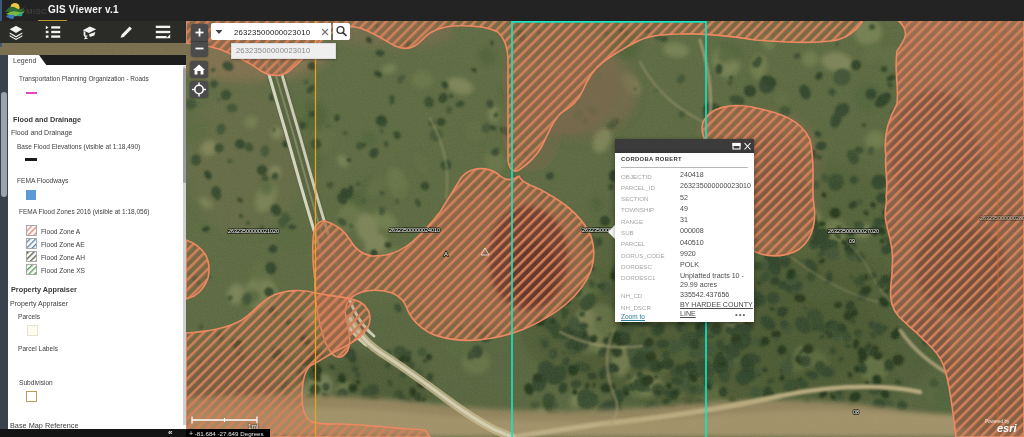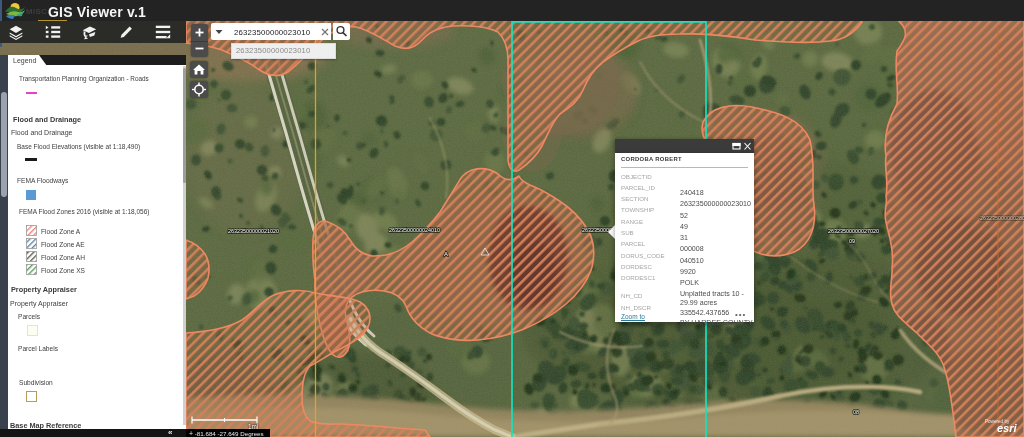--- a/index.html
+++ b/index.html
@@ -1296,21 +1296,21 @@
 <div class="abs" style="left:0;top:0;width:1024px;height:21px;background:#232323;"></div>
 <div class="abs" style="left:0;top:0;width:2px;height:47px;background:#3d5a7a;"></div>
 <svg class="abs" style="left:4px;top:1px" width="22" height="19" viewBox="0 0 22 19">
   <circle cx="11" cy="6.5" r="4.6" fill="#ecc93f"></circle>
   <path d="M1,11 Q6,3 12,7 Q17,10 21,6 Q17,14 10,12 Q4,10 1,11Z" fill="#2e6e33"></path>
   <path d="M2,13 Q8,9 14,11 Q18,12 21,9 Q18,16 10,15 Q5,14 2,13Z" fill="#7cb942"></path>
   <path d="M2,15 Q7,13 11,14.5 L9,18 Q4,17.5 2,15Z" fill="#3a7dbb"></path>
   <path d="M12,14 Q16,13 19,11 L18,15 Q14,16 12,14Z" fill="#2d9f8f"></path>
 </svg>
 <div class="abs" style="left:26px;top:6.5px;font-size:7.8px;font-weight:bold;color:#3e3e3e;letter-spacing:0.4px;">MISC</div>
-<div class="abs" style="left:48px;top:3.5px;font-size:14px;font-weight:bold;color:#f5f5f5;letter-spacing:0.2px;">GIS Viewer v.1</div>
+<div class="abs" style="left:48px;top:3.5px;font-size:10px;font-weight:bold;color:#f5f5f5;letter-spacing:0.2px;">GIS Viewer v.1</div>
 <div class="abs" style="left:38px;top:19.5px;width:29px;height:1.6px;background:#b5952e;"></div>
 
 <div class="abs" style="left:0;top:21px;width:186px;height:22px;background:#2b2b28;"></div>
 <svg class="abs" style="left:0;top:21px" width="186" height="22" viewBox="0 0 186 22" fill="#f2f2f2">
 
   <g transform="translate(16,11) scale(0.9)">
     <path d="M0,-7 L7,-3 L0,1 L-7,-3 Z"></path>
     <path d="M-7,0.5 L0,4.5 L7,0.5 L7,2 L0,6 L-7,2 Z"></path>
     <path d="M-7,4.5 L0,8.5 L7,4.5 L7,6 L0,10 L-7,6 Z" transform="translate(0,-1)"></path>
   </g>
@@ -1394,21 +1394,21 @@
 <div class="abs" style="left:41px;top:253.5px;font-size:6.6px;color:#3d3d3d;">Flood Zone AH</div>
 <div class="abs" style="left:41px;top:266.5px;font-size:6.6px;color:#3d3d3d;">Flood Zone XS</div>
 
 <div class="abs" style="left:11px;top:285px;font-size:7.3px;color:#3a3a3a;font-weight:bold;">Property Appraiser</div>
 <div class="abs" style="left:10px;top:300px;font-size:7px;color:#3d3d3d;">Property Appraiser</div>
 <div class="abs" style="left:18px;top:313px;font-size:6.6px;color:#3d3d3d;">Parcels</div>
 <div class="abs" style="left:27px;top:325px;width:9px;height:9px;background:#fefdf2;border:1px solid #e8e4c8;"></div>
 <div class="abs" style="left:18px;top:345px;font-size:6.6px;color:#3d3d3d;">Parcel Labels</div>
 <div class="abs" style="left:19px;top:379px;font-size:6.6px;color:#3d3d3d;">Subdivision</div>
 <div class="abs" style="left:26px;top:391px;width:9px;height:9px;background:#fff;border:1.4px solid #b49e55;"></div>
-<div class="abs" style="left:10px;top:421px;font-size:7.3px;color:#3a3a3a;font-weight:bold;text-align:right;">Base Map Reference</div>
+<div class="abs" style="left:10px;top:421px;font-size:7.3px;color:#3a3a3a;font-weight:normal;text-align:right;">Base Map Reference</div>
 
 <div class="abs" style="left:0;top:429px;width:186px;height:8px;background:#141414;"></div>
 <div class="abs" style="left:168px;top:427.5px;font-size:8px;color:#eee;font-weight:bold;">«</div>
 
 <div class="abs" style="left:191px;top:24px;width:17px;height:33px;background:#4b4b4b;border-radius:3px;box-shadow:0 0 2px rgba(0,0,0,0.5);"></div>
 <div class="abs" style="left:191px;top:40.5px;width:17px;height:0.8px;background:#3a3a3a;"></div>
 <svg class="abs" style="left:191px;top:24px" width="17" height="33" stroke="#fff" stroke-width="1.8">
   <line x1="4.5" y1="8.5" x2="12.5" y2="8.5"></line>
       <line x1="8.5" y1="4.5" x2="8.5" y2="12.5"></line>
   <line x1="4.5" y1="24.5" x2="12.5" y2="24.5"></line>
@@ -1464,33 +1464,33 @@
       <div>TOWNSHIP</div>
       <div>RANGE</div>
       <div>SUB</div>
       <div>PARCEL</div>
       <div>DORUS_CODE</div>
       <div>DORDESC</div>
       <div style="height:18.3px">DORDESC1</div>
       <div>NH_CD</div>
       <div>NH_DSCR</div>
 </div>
-<div class="abs" style="left:680px;top:188px;width:73px;font-size:7.1px;line-height:11.3px;color:#4c4c4c;">
+<div class="abs" style="left:680px;top:170px;width:73px;font-size:7.1px;line-height:11.3px;color:#4c4c4c;">
   <div>240418</div>
       <div>263235000000023010</div>
       <div>52</div>
       <div>49</div>
       <div>31</div>
       <div>000008</div>
       <div>040510</div>
       <div>9920</div>
       <div>POLK</div>
       <div style="height:18.3px;line-height:9px;">Unplatted tracts 10 -<br>29.99 acres</div>
       <div>335542.437656</div>
-      <div style="line-height:8.8px;">BY HARDEE COUNTY<br>LINE</div>
+      <div style="line-height:8.8px;text-decoration:underline;">BY HARDEE COUNTY<br>LINE</div>
 </div>
 <div class="abs" style="left:621px;top:313px;font-size:6.5px;color:#2a7a9a;border-bottom:0.8px solid #2a7a9a;">Zoom to</div>
 <div class="abs" style="left:735px;top:310px;font-size:8px;color:#666;letter-spacing:1px;">•••</div>
 
 <svg class="abs" style="left:190px;top:414px" width="80" height="16" fill="none" stroke="#fff">
   <line x1="2" y1="6" x2="67" y2="6" stroke-width="1.6"></line>
   <line x1="2" y1="2.5" x2="2" y2="9.5" stroke-width="1.2"></line>
   <line x1="67" y1="2.5" x2="67" y2="9.5" stroke-width="1.2"></line>
   <line x1="34.5" y1="4" x2="34.5" y2="8" stroke-width="1"></line>
 </svg>

